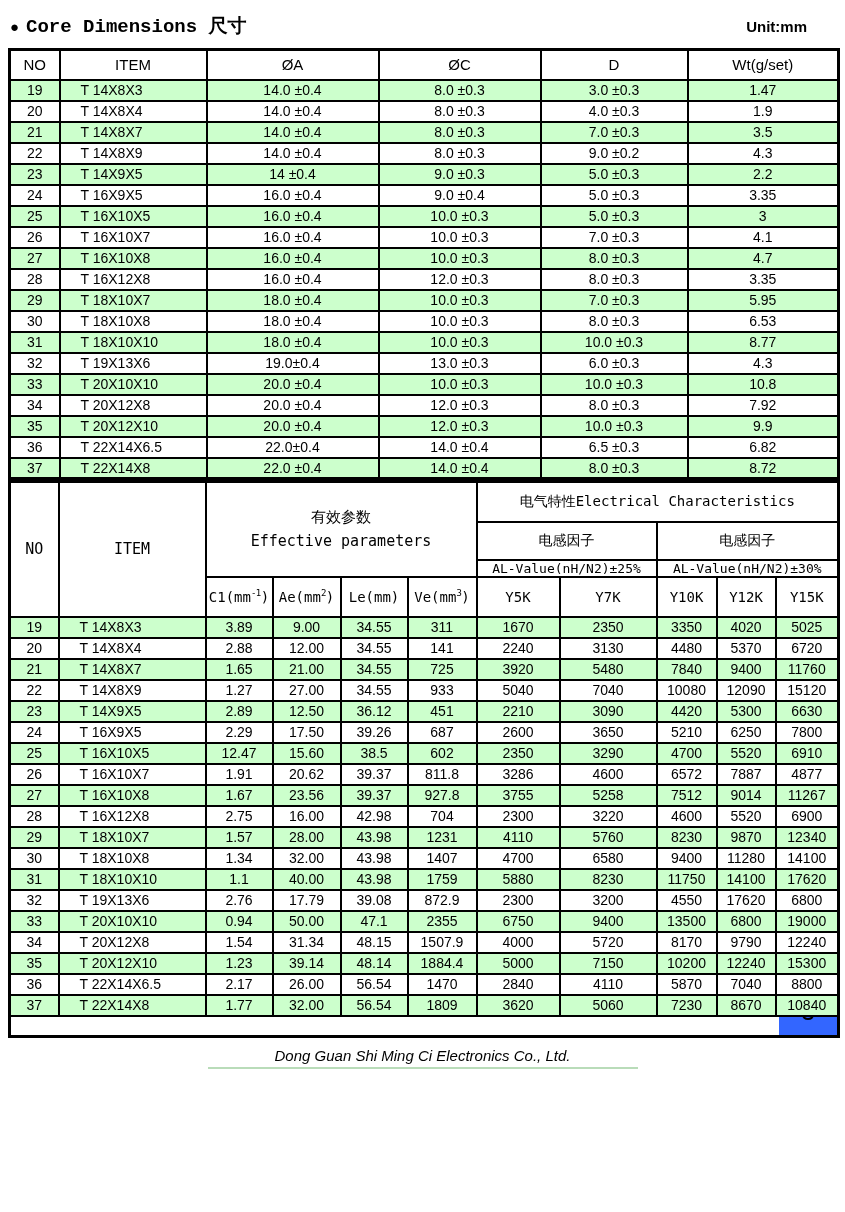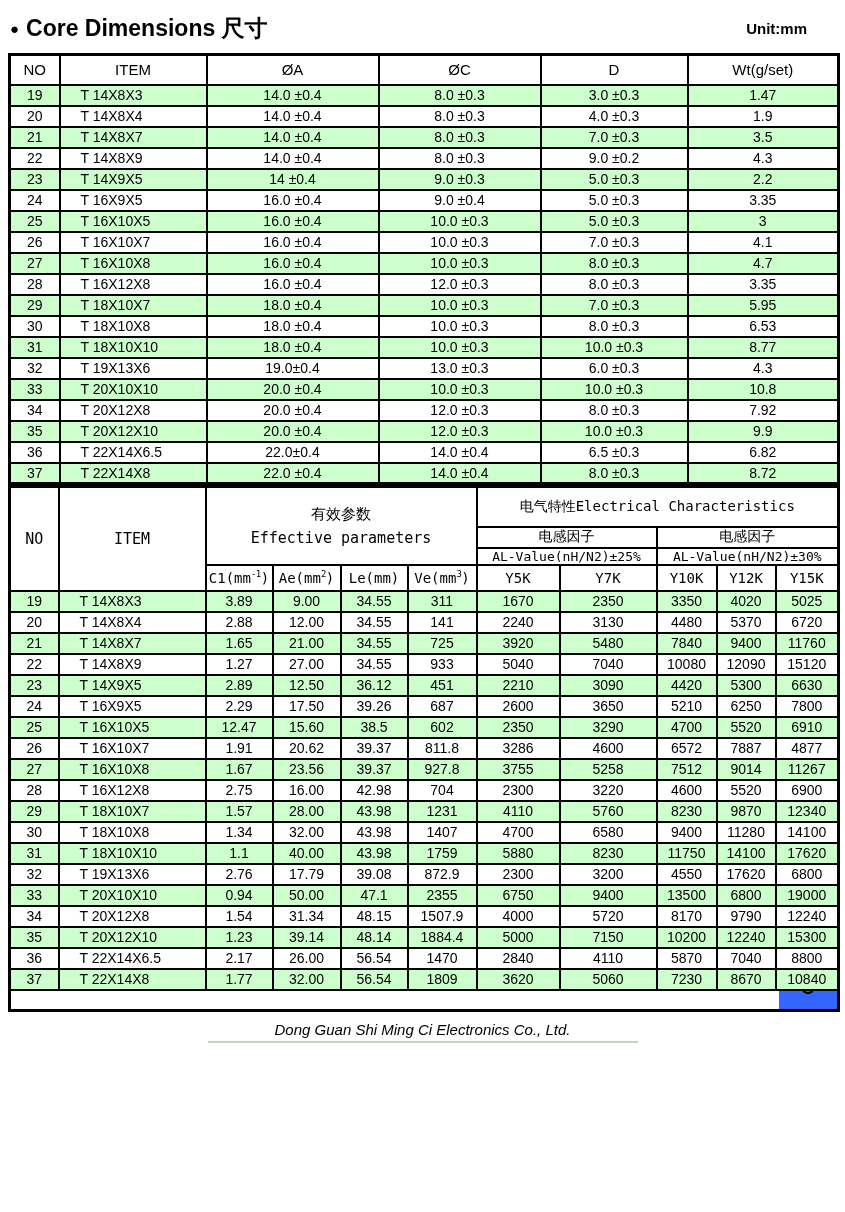--- a/index.html
+++ b/index.html
@@ -16,21 +16,21 @@
   }
   .page { width: 845px; height: 1212px; position: relative; }
 
   
   .title-bar {
     display: flex; justify-content: space-between; align-items: center;
     padding: 13px 38px 9px 10px;
   }
   .title-left { display: flex; align-items: center; gap: 7px; }
   .bullet { font-size: 15px; line-height: 1; }
-  .main-title { font-size: 23px; font-weight: bold; }
+  .main-title { font-size: 19px; font-weight: bold; font-family: Liberation Mono, monospace; }
   .unit-label { font-size: 15px; font-weight: bold; }
 
   
   table {
     border-collapse: collapse;
     table-layout: fixed;
     margin-left: 8px;
     border: 3px solid #000;
     width: 829px;
   }
@@ -48,23 +48,23 @@
   #core-table td { height: 21px; font-size: 14px; }
 
   
   .section-title { font-size: 17px; margin: 14px 0 6px 10px; }
   #elec-table th {
     font-weight: normal;
     font-family: "DejaVu Sans Mono", "Liberation Mono", monospace;
     background: #fff;
   }
   #elec-table .th-group { height: 40px; font-size: 14px; }
-  #elec-table .th-mid { height: 21px; font-size: 14px; }
+  #elec-table .th-mid { height: 38px; font-size: 14px; }
   #elec-table .th-al { height: 17px; font-size: 13px; }
-  #elec-table .th-sub { height: 26px; font-size: 14px; }
+  #elec-table .th-sub { height: 40px; font-size: 14px; }
   #elec-table .th-no { font-size: 15px; }
   #elec-table .th-eff { font-size: 15px; line-height: 1.6; margin-top: 24px; }
   #elec-table td { height: 21px; font-size: 14px; }
   .sup { font-size: 9px; vertical-align: super; letter-spacing: -0.5px; }
 
   .footer-cell { height: 64px; position: relative; background: #fff; }
   .page-num-box {
     position: absolute; right: 0; bottom: 0;
     width: 58px; height: 48px;
     background: var(--accent-blue);

